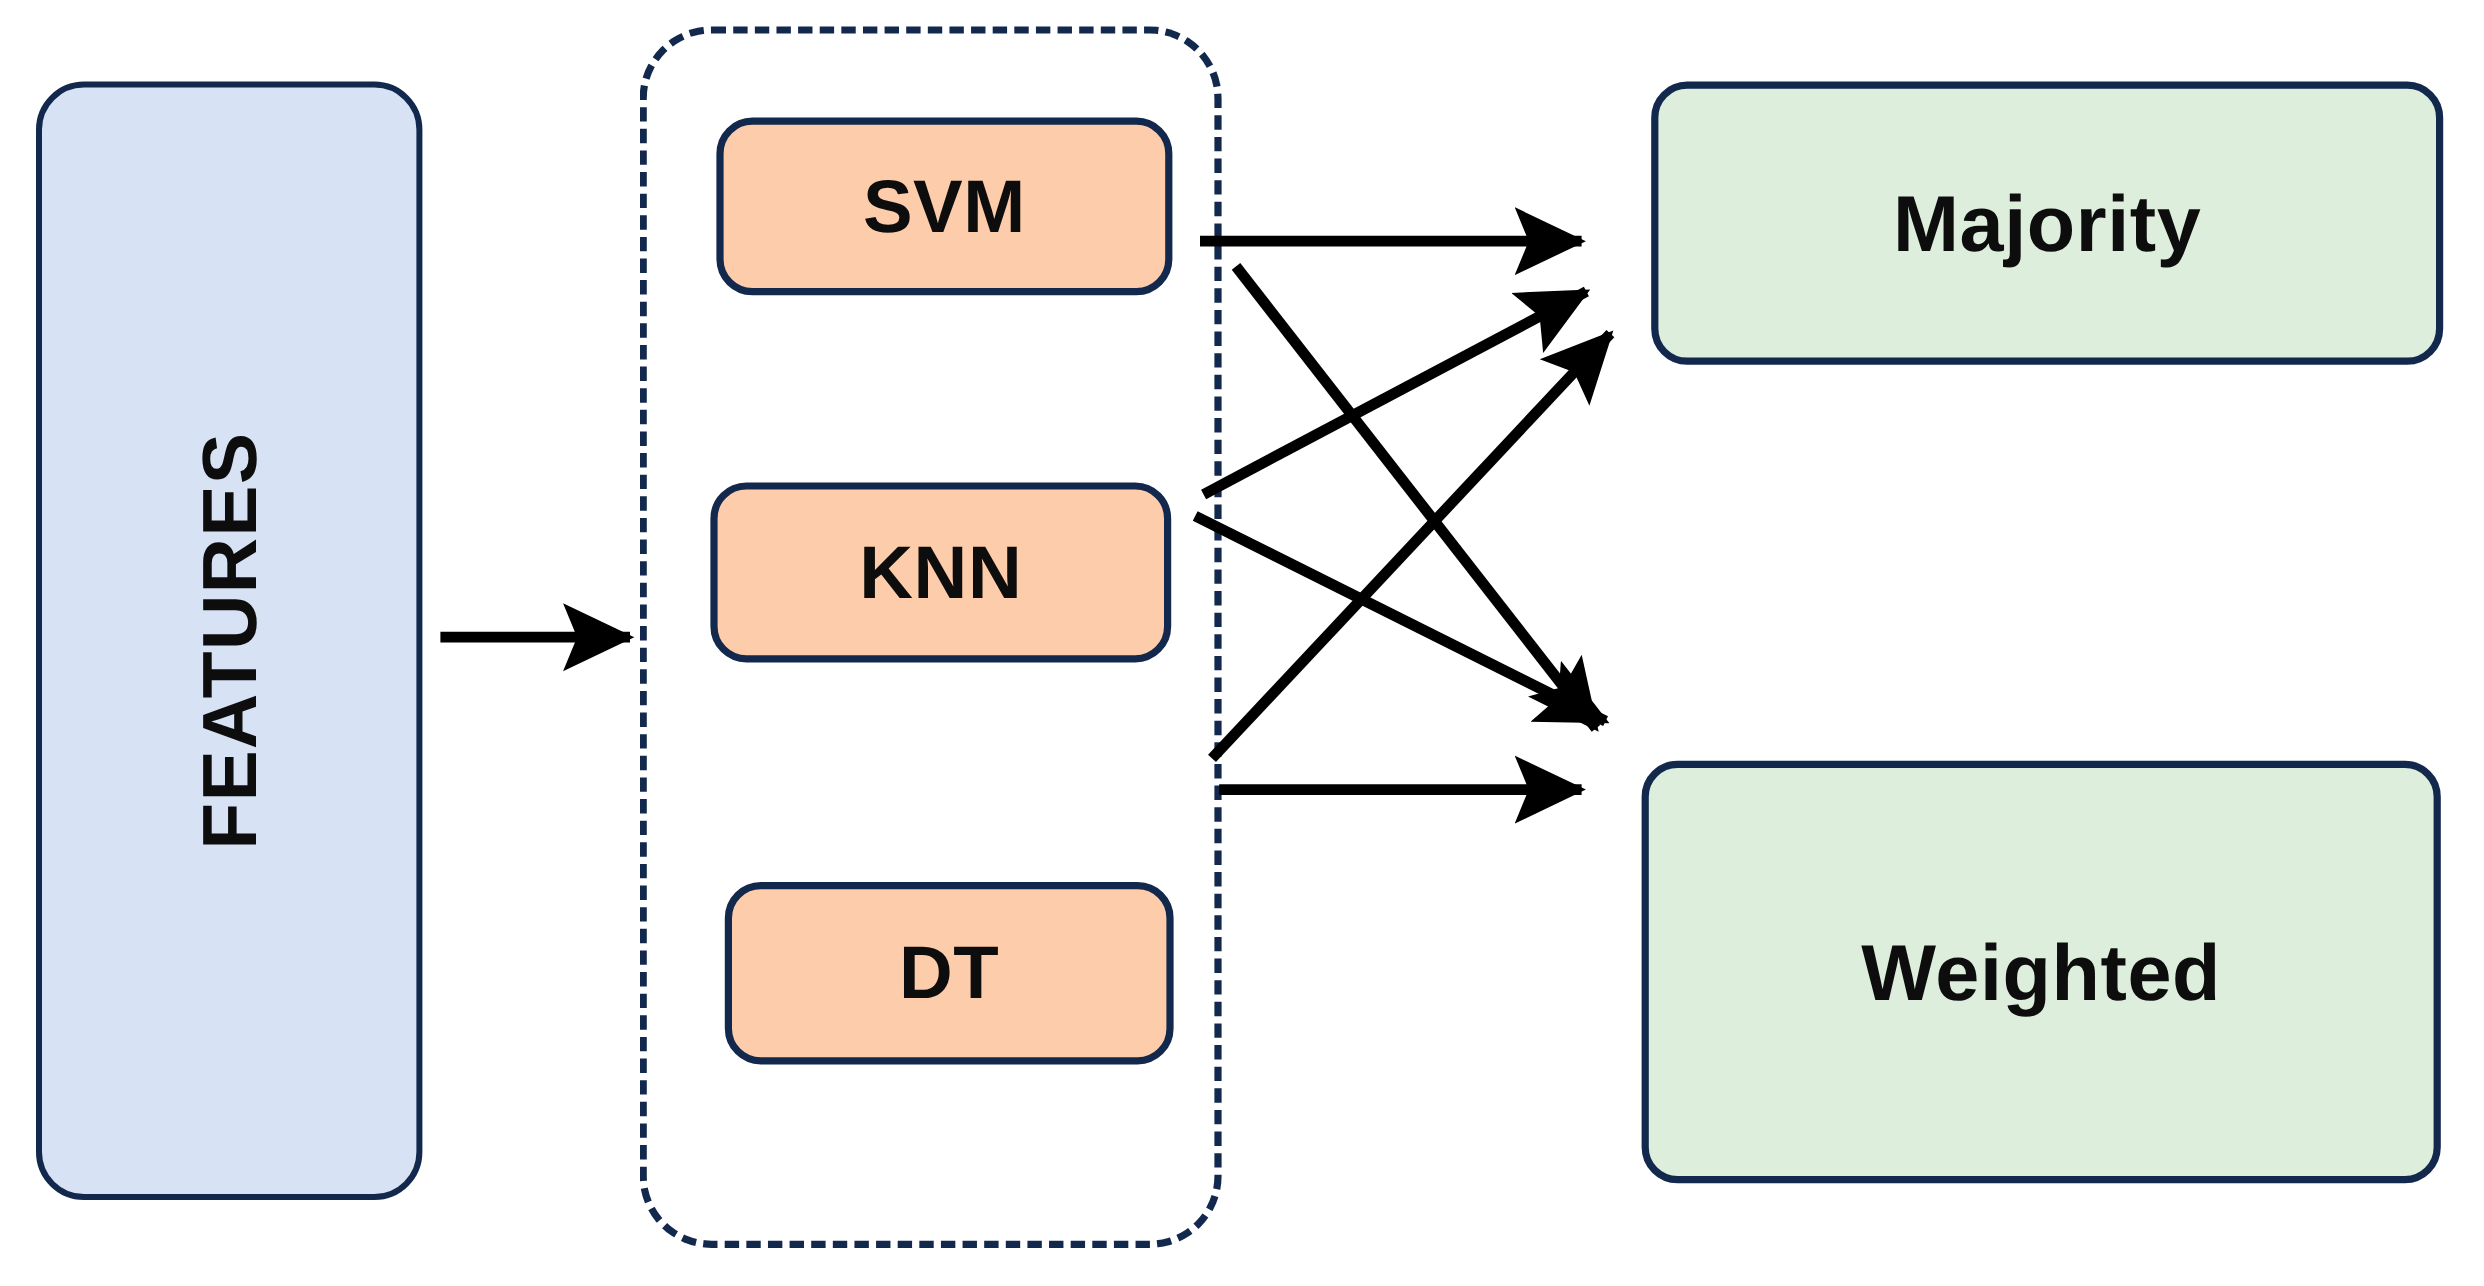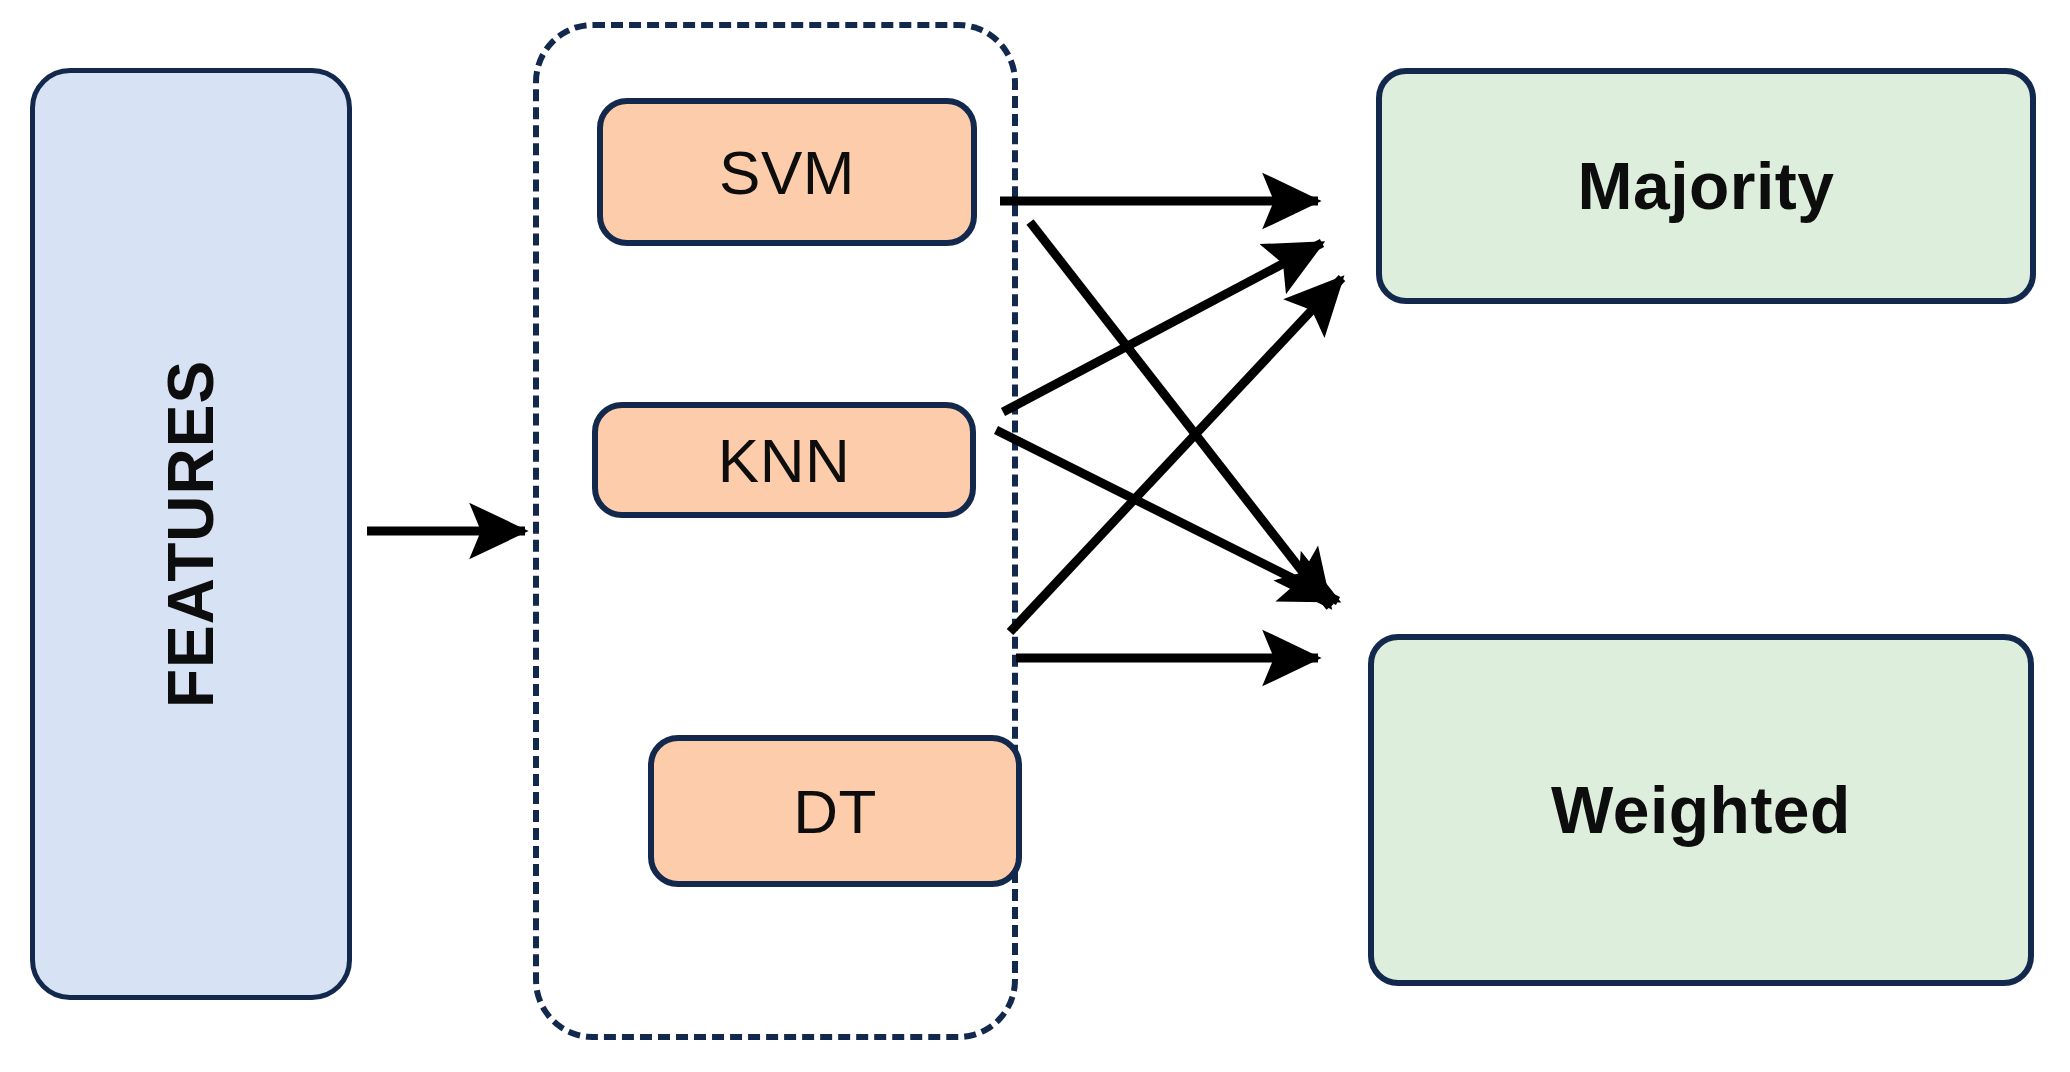--- a/index.html
+++ b/index.html
@@ -57,25 +57,25 @@
     border: 6px dashed #12284c;
     border-radius: 60px;
     background: transparent;
   }
   
   .classifier {
     background: #fdccaa;
     border-radius: 30px;
     border-width: 6px;
     font-size: 62px;
-    font-weight: 400;
+    font-weight: 700;
   }
   #svm-node  { left: 597px; top: 98px;  width: 380px; height: 148px; }
-  #knn-node  { left: 592px; top: 402px; width: 384px; height: 116px; }
-  #dt-node   { left: 604px; top: 735px; width: 374px; height: 152px; margin-left: 44px; }
+  #knn-node  { left: 592px; top: 402px; width: 384px; height: 150px; }
+  #dt-node   { left: 604px; top: 735px; width: 374px; height: 152px; }
   
   .output {
     background: #ddeedd;
     border-radius: 30px;
     border-width: 6px;
     font-size: 66px;
     font-weight: 700;
   }
   #majority-node { left: 1376px; top: 68px;  width: 660px; height: 236px; }
   #weighted-node { left: 1368px; top: 634px; width: 666px; height: 352px; }

